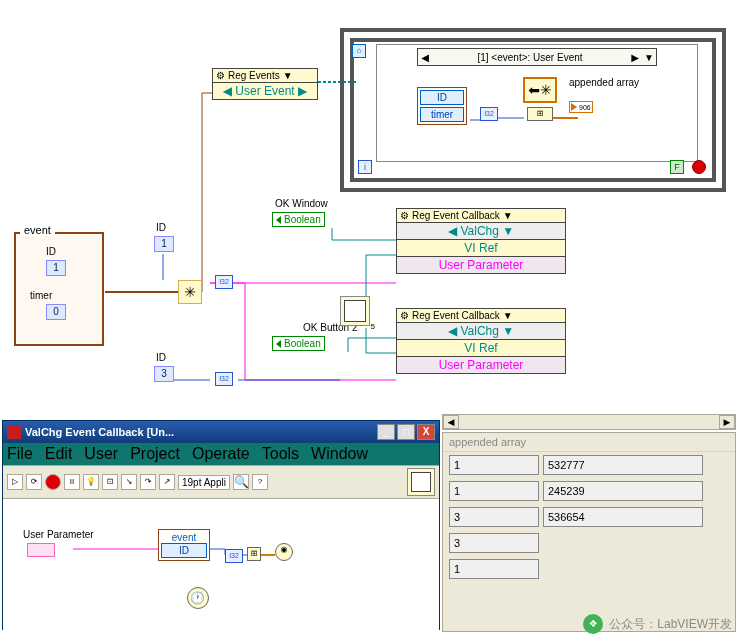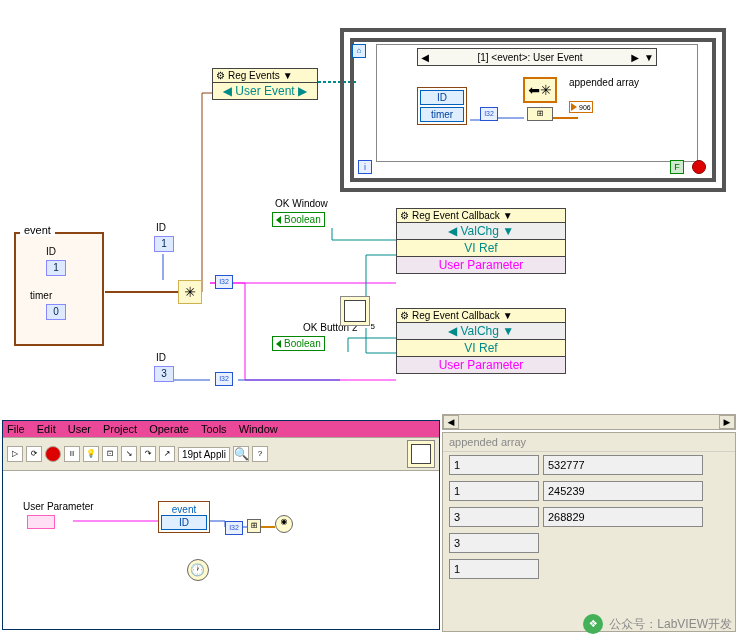--- a/index.html
+++ b/index.html
@@ -34,21 +34,21 @@
 
   
   svg.wires { position: absolute; top:0; left:0; pointer-events:none; }
 
   
   .vi-window { position: absolute; border: 1px solid #003060; background: #fff; }
   .vi-title { height: 22px; background: linear-gradient(#2a5db0,#0f3c7a); color:#fff; display:flex; align-items:center; padding:0 4px; font-size: 11px; font-weight:bold; }
   .vi-title-icon { width:14px; height:14px; background:#c41e1e; margin-right:4px; display:inline-block; }
   .vi-ctrl { width:18px; height:16px; background:#e0e0e0; border:1px solid #888; margin-left:2px; text-align:center; line-height:13px; font-size:10px; }
   .vi-close { background:#d14836; color:#fff; font-weight:bold; }
-  .vi-menu { background:#ec4899; padding: 2px 4px; font-size:11px; display:flex; gap:12px; border-bottom:1px solid #aca899; }
+  .vi-menu { background:#0f766e; padding: 2px 4px; font-size:16px; display:flex; gap:12px; border-bottom:1px solid #aca899; }
   .vi-toolbar { background:#ece9d8; padding:2px 4px; display:flex; gap:3px; align-items:center; border-bottom:1px solid #aca899; }
   .tb-btn { width:16px; height:16px; border:1px solid #aca899; background:#fff; font-size:8px; text-align:center; line-height:14px; }
   .vi-body { background:#fff; height: calc(100% - 62px); position:relative; }
 
   
   .arr-panel { position:absolute; background:#ece9d8; border:1px solid #aca899; }
   .arr-row { display:flex; gap:4px; padding:3px 6px; }
   .arr-idx { width:90px; height:20px; border:1px solid #888; background:#f0f0f0; padding:0 4px; font-size:11px; line-height:18px; }
   .arr-val { width:160px; height:20px; border:1px solid #888; background:#f0f0f0; padding:0 4px; font-size:11px; line-height:18px; }
   .arr-label { font-size:11px; padding:3px 6px; color:#888; border-bottom:1px solid #d4d0c8; }
@@ -195,20 +195,27 @@
 </div>
 
 <div class="abs reg-box" style="left:396px; top:308px; width:170px;">
   <div class="reg-title">⚙ <span>Reg Event Callback</span> ▼</div>
   <div class="reg-row row-teal reg-dropdown">◀ <span>ValChg</span> ▼</div>
   <div class="reg-row row-teal">VI Ref</div>
   <div class="reg-row row-magenta" style="background:#f0e6f0;">User Parameter</div>
 </div>
 
 <div class="vi-window" style="left:2px; top:420px; width:438px; height:210px;">
+  <div class="vi-title">
+    <span class="vi-title-icon"></span>
+    <span style="flex:1; overflow:hidden; text-overflow:ellipsis; white-space:nowrap;">ValChg Event Callback [Un...</span>
+    <span class="vi-ctrl">_</span>
+    <span class="vi-ctrl">□</span>
+    <span class="vi-ctrl vi-close">X</span>
+  </div>
   <div class="vi-menu">
     <span>File</span>
     <span>Edit</span>
     <span>User</span>
     <span>Project</span>
     <span>Operate</span>
     <span>Tools</span>
     <span>Window</span>
   </div>
   <div class="vi-toolbar">
@@ -258,21 +265,21 @@
   <div class="arr-row">
     <div class="arr-idx">1</div>
     <div class="arr-val">532777</div>
   </div>
   <div class="arr-row">
     <div class="arr-idx">1</div>
     <div class="arr-val">245239</div>
   </div>
   <div class="arr-row">
     <div class="arr-idx">3</div>
-    <div class="arr-val">268829</div>
+    <div class="arr-val">536654</div>
   </div>
   <div class="arr-row">
     <div class="arr-idx">3</div>
   </div>
   <div class="arr-row">
     <div class="arr-idx">1</div>
   </div>
 </div>
 
 <div class="watermark">

